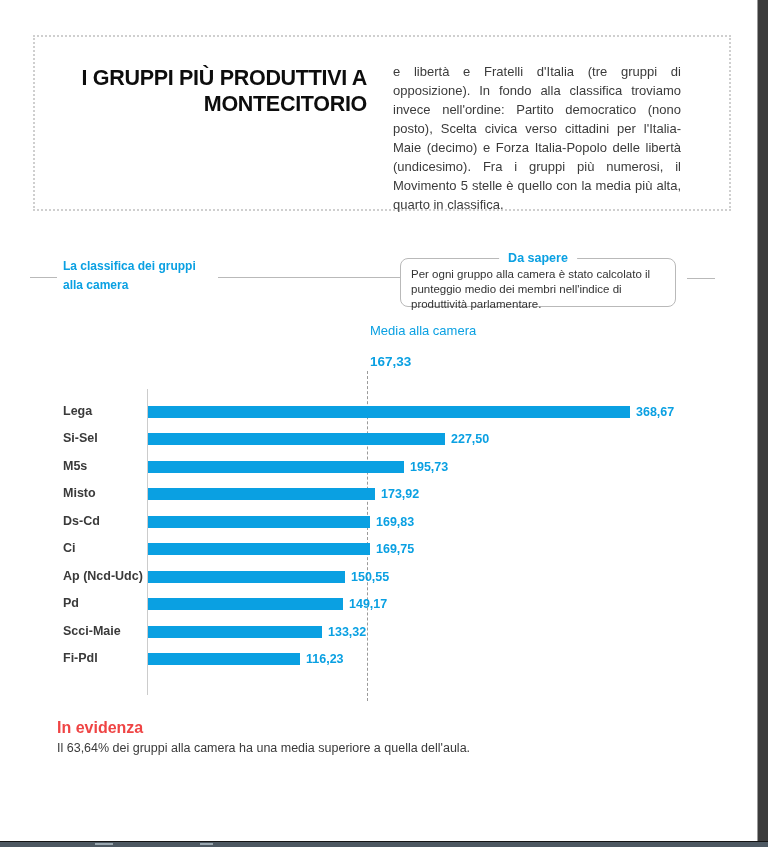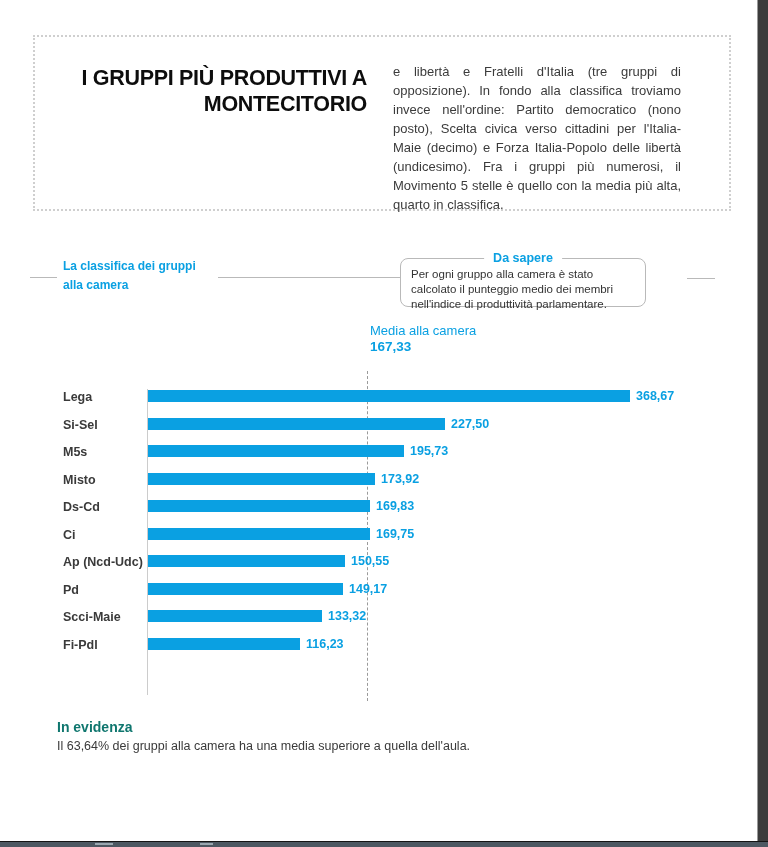--- a/index.html
+++ b/index.html
@@ -31,57 +31,57 @@
   .section-heading {
     position:absolute; left:63px; top:257px;
     color:#0aa0e2; font-weight:bold; font-size:12px; line-height:19px;
   }
   .rule { position:absolute; height:1px; background:#b9b9b9; }
   .rule-left  { left:30px;  top:277px; width:27px; }
   .rule-mid   { left:218px; top:277px; width:183px; }
   .rule-right { left:687px; top:278px; width:28px; }
   
   .da-sapere {
-    position:absolute; left:400px; top:258px; width:246px; height:49px;
+    position:absolute; left:400px; top:258px; width:276px; height:49px;
     border:1px solid #b9b9b9; border-radius:8px; background:#ffffff;
   }
   .ds-title {
     position:absolute; top:-8px; left:50%; transform:translateX(-50%);
     background:#ffffff; padding:0 9px;
     color:#0aa0e2; font-weight:bold; font-size:12.5px; white-space:nowrap;
   }
   .ds-text {
     padding:8px 10px 0 10px; font-size:11.5px; line-height:15px; color:#333333;
   }
   
   .mean-label {
     position:absolute; left:370px; top:323px;
     color:#0aa0e2; font-size:13px; line-height:16px;
   }
-  .mean-value { font-weight:bold; font-size:13.5px; }
+  .mean-value { font-weight:bold; font-size:13.5px;margin-top:15px; }
   .dashed-line {
     position:absolute; left:367px; top:371px; height:330px; width:0;
     border-left:1px dashed #9a9a9a;
   }
   .axis-line {
     position:absolute; left:147px; top:389px; width:1px; height:306px; background:#cccccc;
   }
   .chart { position:absolute; left:63px; top:390px; width:660px; }
-  .bar-row { height:27.5px; display:flex; align-items:flex-start; }
+  .bar-row { height:27.5px; display:flex; align-items:flex-end; }
   .bar-label {
     width:85px; flex:0 0 85px; font-size:12.5px; font-weight:bold; color:#3a3a3a;
   }
   .bar-track { position:relative; flex:1; height:12px; display:flex; align-items:center; }
   .bar { height:12px; background:#0aa0e2; }
   .bar-value {
     margin-left:6px; font-size:12.5px; font-weight:bold; color:#0aa0e2; white-space:nowrap;
   }
   
   .evidenza { position:absolute; left:57px; top:719px; }
-  .ev-title { color:#0f766e; font-weight:bold; font-size:14px; }
+  .ev-title { color:#ef4444; font-weight:bold; font-size:16px; }
   .ev-text  { color:#3a3a3a; font-size:12.5px; margin-top:4px; }
   
   .right-strip {
     position:absolute; right:0; top:0; width:11px; height:847px;
     background:#3c3c3c; border-left:1px solid #9a9a9a;
   }
   .bottom-strip {
     position:absolute; left:0; bottom:0; width:768px; height:6px;
     background:#4d5862; border-top:1px solid #141414; z-index:5;
   }

